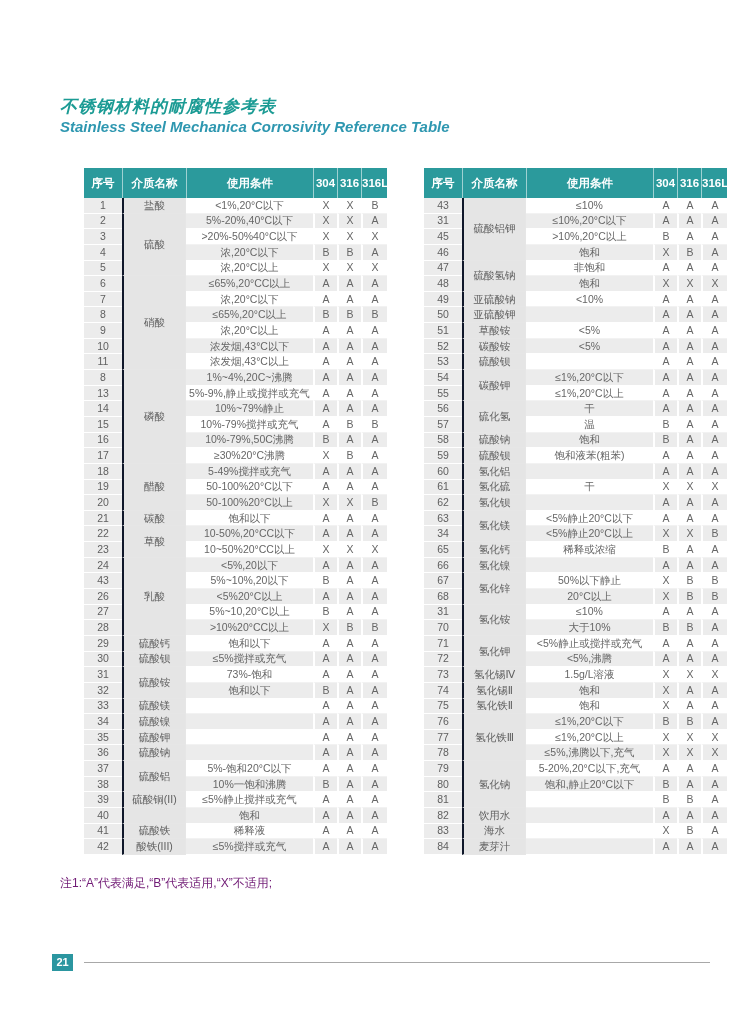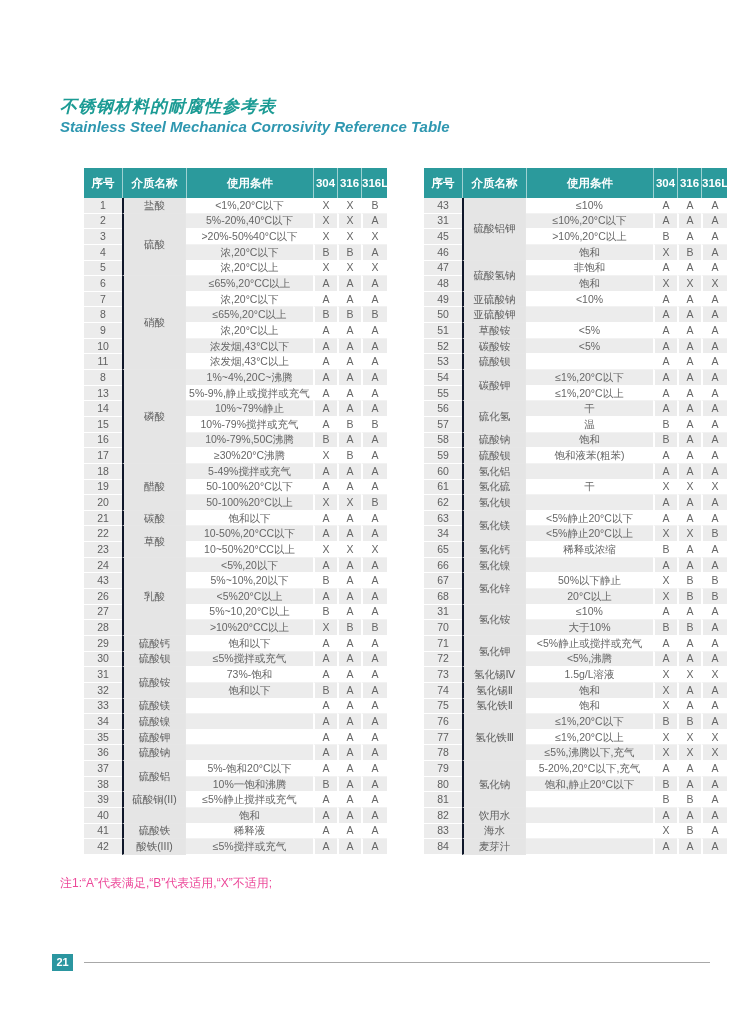--- a/index.html
+++ b/index.html
@@ -21,21 +21,21 @@
     height:30px;padding:0;text-align:center;border-left:1px solid rgba(255,255,255,.55);
   }
   table.ref th:first-child{border-left:none;}
   table.ref td{padding:0;text-align:center;line-height:1.05;overflow:hidden;white-space:nowrap;}
   td.num{background:#ececec;border-bottom:1px solid #ffffff;color:#5f5f5f;}
   td.name{background:#e5e5e5;border-right:1px solid #e6e6e6;border-bottom:1px solid #e6e6e6;border-left:2px solid #0f172a;color:#5f5f5f;}
   td.cond{border-bottom:1px solid #f2f2f2;}
   td.g{border-left:2px solid #ffffff;border-bottom:1px solid #f2f2f2;}
   td.sh{background:#ececec;border-bottom:1px solid #ffffff;}
 
-  .notes{position:absolute;left:60px;top:872px;font-size:12px;color:#ec4899;line-height:1.85;}
+  .notes{position:absolute;left:60px;top:872px;font-size:12px;color:#701a75;line-height:1.85;}
   .footer-pageno{
     position:absolute;left:52px;top:954px;width:21px;height:17px;background:#2b96a0;
     color:#ffffff;font-size:11px;font-weight:bold;text-align:center;line-height:17px;
   }
   .footer-rule{position:absolute;left:84px;top:962px;width:626px;border-top:1px solid #a8a8a8;}
 </style>
 </head>
 <body>
 
 <div class="page">

